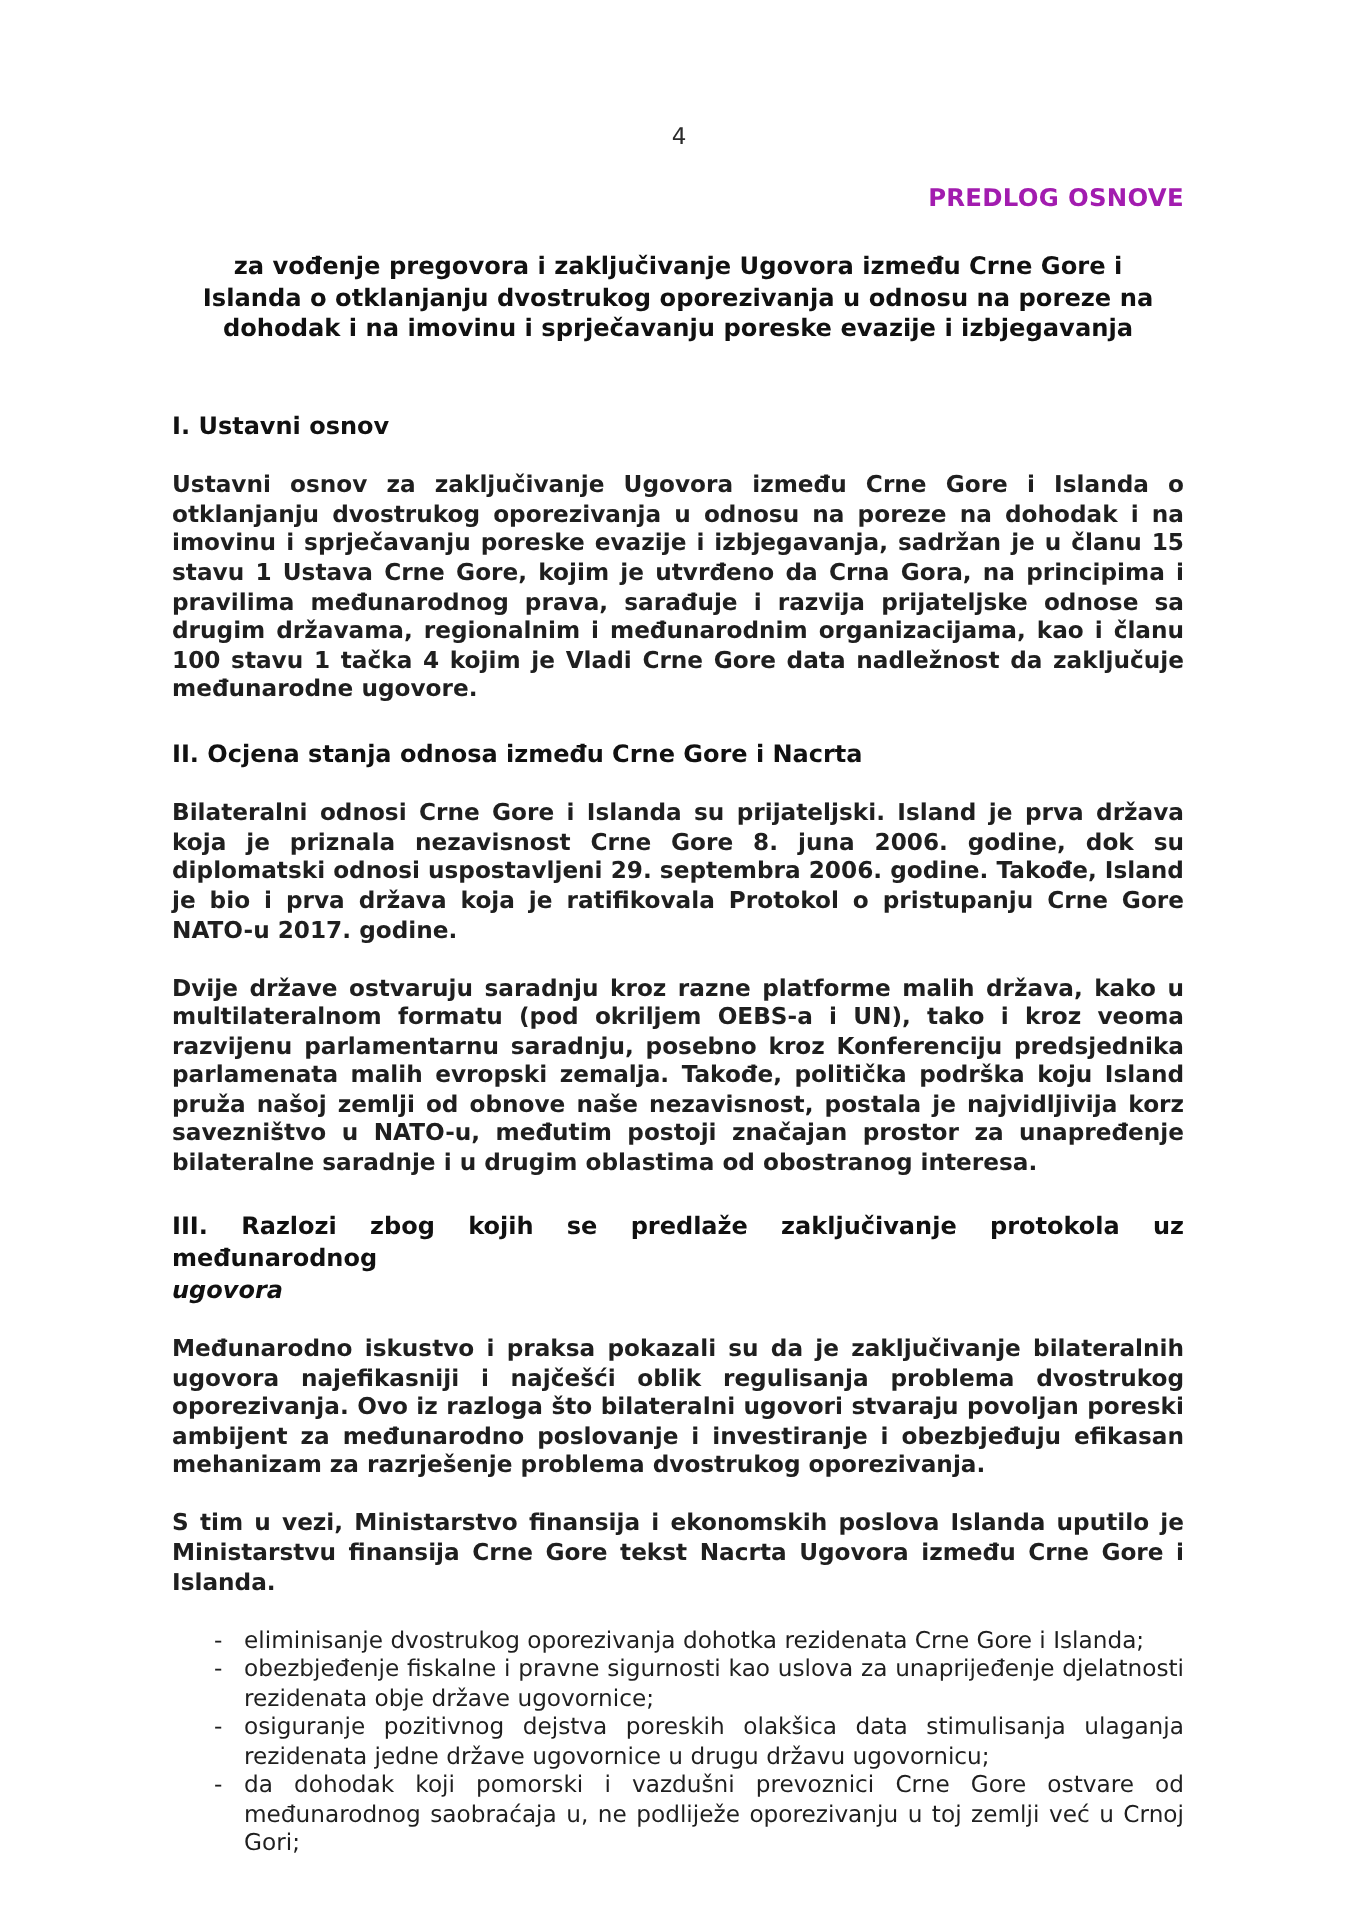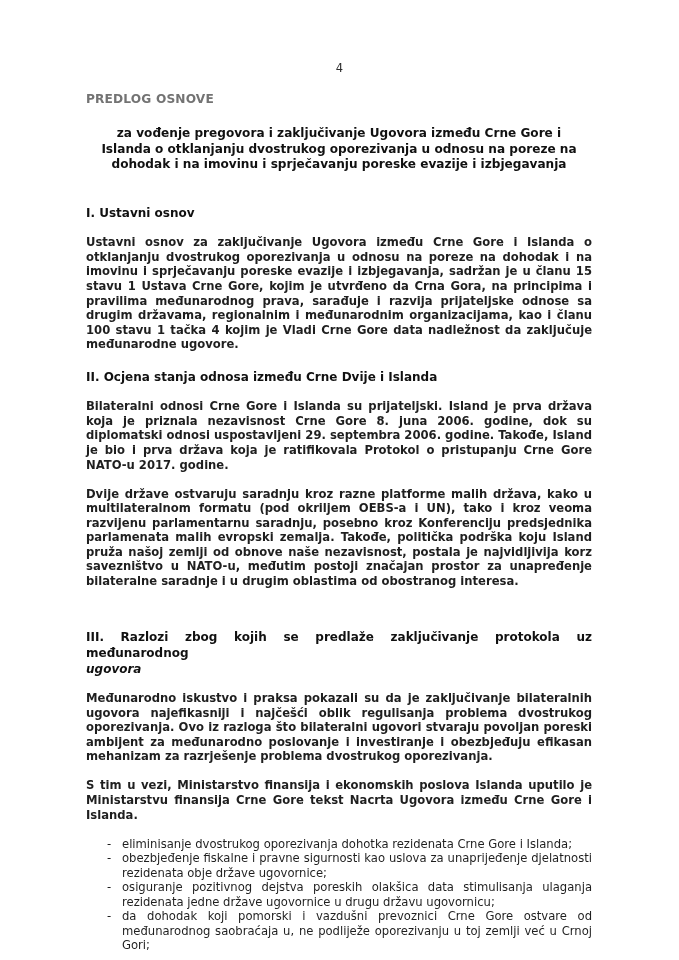--- a/index.html
+++ b/index.html
@@ -30,27 +30,27 @@
     line-height: 14px;
     color: #2b2b2b;
   }
   .content {
     position: absolute;
     top: 92px;
     left: 86px;
     width: 506px;
   }
   .doc-title {
-    text-align: left;
+    text-align: right;
     font-weight: bold;
     font-size: 12.2px;
     line-height: 15px;
     letter-spacing: 0.15px;
     margin: 0 0 19px 0;
-    color: #737373;
+    color: #a21caf;
   }
   .doc-subtitle {
     text-align: center;
     font-weight: bold;
     font-size: 12.1px;
     line-height: 15.6px;
     margin: 5px;
     color: #111111;
     padding: 0 6px;
   }
@@ -63,21 +63,20 @@
     text-align: justify;
   }
   .section-heading.justified {
     text-align: justify;
     text-align-last: left;
   }
   .section-heading.justified > .h-line1 {
     display: block;
     text-align: justify;
     text-align-last: justify;
-    margin-top: 24px;
   }
   .section-heading.justified > .h-line2 {
     display: block;
     text-align: left;
     font-style: italic;
   }
   p.body-text {
     text-align: justify;
     text-align-last: left;
     font-size: 11.6px;
@@ -129,21 +128,21 @@
     <h2 class="doc-subtitle">za vođenje pregovora i zaključivanje  Ugovora između Crne Gore i Islanda o otklanjanju dvostrukog oporezivanja u odnosu na poreze na dohodak i na imovinu i sprječavanju poreske evazije i izbjegavanja</h2>
 
     <div class="sp-after-title"></div>
 
     <h3 class="section-heading">I. Ustavni osnov</h3>
     <div class="sp-h-after"></div>
     <p class="body-text">Ustavni osnov za zaključivanje Ugovora između Crne Gore i Islanda o otklanjanju dvostrukog oporezivanja u odnosu na poreze na dohodak i na imovinu i sprječavanju poreske evazije i izbjegavanja, sadržan je u članu 15 stavu 1 Ustava Crne Gore, kojim je utvrđeno da Crna Gora, na principima i pravilima međunarodnog prava, sarađuje i razvija prijateljske odnose sa drugim državama, regionalnim i međunarodnim organizacijama, kao i članu 100 stavu 1 tačka 4 kojim je Vladi Crne Gore data nadležnost da zaključuje međunarodne ugovore.</p>
 
     <div class="sp-h-before"></div>
 
-    <h3 class="section-heading">II. Ocjena stanja odnosa između Crne Dvije i Islanda</h3>
+    <h3 class="section-heading">II. Ocjena stanja odnosa između Crne Gore i Nacrta</h3>
     <div class="sp-h-after"></div>
     <p class="body-text">Bilateralni odnosi Crne Gore i Islanda su prijateljski. Island je prva država koja je priznala nezavisnost Crne Gore 8. juna 2006. godine, dok su diplomatski odnosi uspostavljeni 29. septembra 2006. godine. Takođe, Island je bio i prva država koja je ratifikovala Protokol o pristupanju Crne Gore NATO-u 2017. godine.</p>
     <div class="sp-p"></div>
     <p class="body-text">Dvije države ostvaruju saradnju kroz razne platforme malih država, kako u multilateralnom formatu (pod okriljem OEBS-a i UN), tako i kroz veoma razvijenu parlamentarnu saradnju, posebno kroz Konferenciju predsjednika parlamenata malih evropski zemalja. Takođe, politička podrška koju Island pruža našoj zemlji od obnove naše nezavisnost, postala je najvidljivija korz savezništvo u NATO-u, međutim postoji značajan prostor za unapređenje bilateralne saradnje i u drugim oblastima od obostranog interesa.</p>
 
     <div class="sp-h-before"></div>
 
     <h3 class="section-heading justified">
       <span class="h-line1">III.  Razlozi  zbog  kojih  se  predlaže  zaključivanje  protokola  uz  međunarodnog</span>
       <span class="h-line2">ugovora</span>

